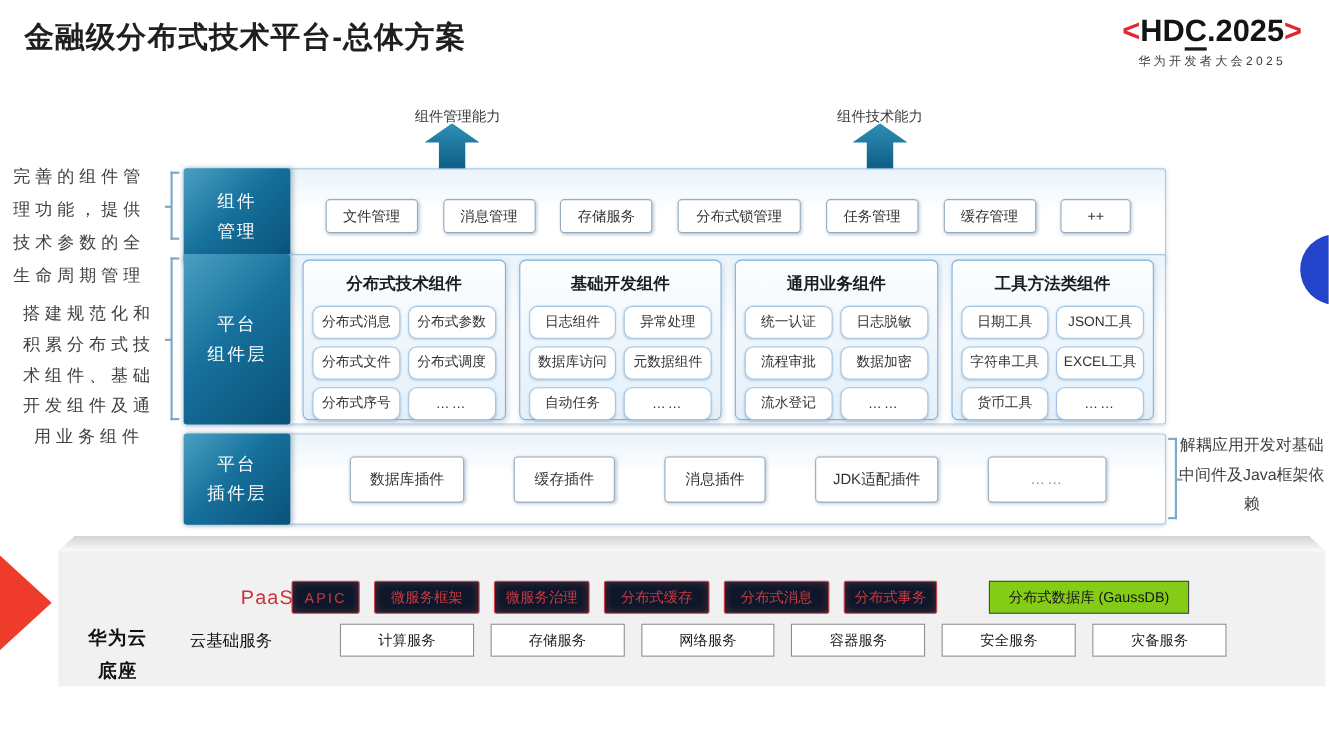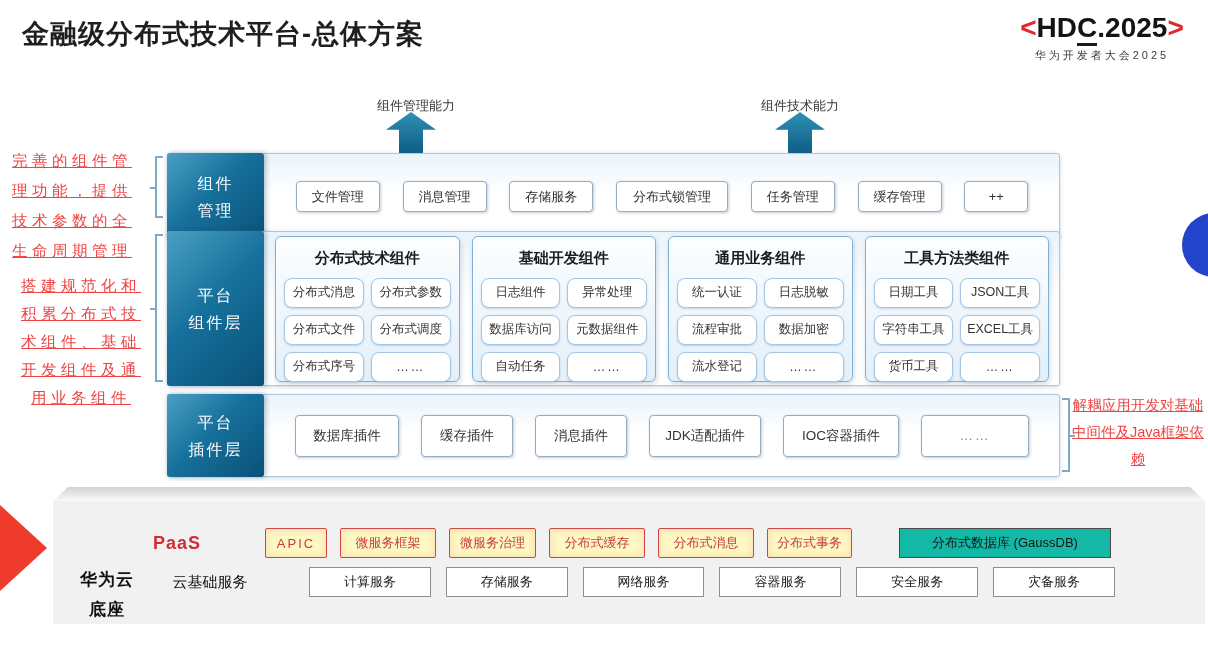--- a/index.html
+++ b/index.html
@@ -7,21 +7,21 @@
   .canvas { position:relative; width:1208px; height:663px; background:#ffffff; overflow:hidden; }
 
   .title { position:absolute; left:22px; top:16px; font-size:27px; font-weight:bold; color:#1f1f1f; letter-spacing:1px; }
 
   .logo { position:absolute; right:6px; top:12px; width:200px; text-align:center; }
   .logo-main { font-size:28px; font-weight:bold; color:#141414; white-space:nowrap; }
   .logo-main .lb { color:#e0282e; }
   .logo-main .lc { border-bottom:3px solid #1a1a1a; padding-bottom:0px; }
   .logo-sub { margin-top:4px; font-size:11px; letter-spacing:3px; color:#3c3c3c; white-space:nowrap; }
 
-  .note { position:absolute; color:#ef4444;text-decoration:underline; }
+  .note { position:absolute; color:#404040; }
   .note-lt { left:12px; top:146px; width:138px; font-size:15.5px; letter-spacing:4.5px; line-height:30px; }
   .note-lb { left:12px; top:272px; width:138px; font-size:15.5px; letter-spacing:4.5px; line-height:28px; text-align:center; }
   .note-r  { left:1070px; top:392px; width:136px; font-size:14.5px; line-height:27px; text-align:center; }
 
   .arrow-label { position:absolute; top:97px; font-size:13px; color:#383838; transform:translateX(-50%); white-space:nowrap; }
   .up-arrow { position:absolute; top:112px; width:50px; height:42px;
     background:linear-gradient(180deg,#2f90b5,#0d5c85);
     clip-path:polygon(50% 0,100% 42%,74% 42%,74% 100%,26% 100%,26% 42%,0 42%); }
 
   .row { position:absolute; left:167px; width:893px; border:1px solid #a9c8e2; border-radius:3px;
@@ -56,32 +56,32 @@
   .brk-l2 { left:155px; top:234px; height:148px; }
   .brk-r { left:1062px; top:398px; height:74px; border:2px solid #7fa9c9; border-left:none; }
   .brk-r::before { content:''; position:absolute; right:-7px; top:50%; width:6px; border-top:2px solid #7fa9c9; }
 
   .plat-top { position:absolute; left:53px; top:487px; width:1152px; height:14px;
     background:linear-gradient(180deg,#d2d2d2,#fafafa); clip-path:polygon(1.3% 0,98.7% 0,100% 100%,0 100%); }
   .plat-face { position:absolute; left:53px; top:501px; width:1152px; height:123px; background:#f1f1f2; }
 
   .fnd-name { position:absolute; left:16px; top:24px; width:76px; text-align:center;
     font-size:17px; font-weight:bold; color:#111; line-height:30px; letter-spacing:1px;margin-top:40px; }
-  .paas-label { position:absolute; left:100px; top:32px; width:114px; text-align:left;
-    font-size:18px; font-weight:bold; color:#cf2e35; letter-spacing:1px; }
+  .paas-label { position:absolute; left:100px; top:32px; width:114px; text-align:right;
+    font-size:18px; font-weight:normal; color:#cf2e35; letter-spacing:1px; }
   .cloud-label { position:absolute; left:100px; top:72px; width:114px; text-align:center; font-size:15px; color:#111; }
 
   .paas-row { position:absolute; left:212px; top:27px; display:flex; gap:13px; height:30px; align-items:center; }
   .cloud-row { position:absolute; left:212px; top:66px; width:850px; display:flex; gap:15px; height:30px;padding-left:44px; }
 
   .redbox { height:30px; display:flex; align-items:center; justify-content:center; font-size:13px;
-    background:#fef9c3; border:1px solid #cf4449; color:#c63c41; border-radius:2px;
+    background:#0f172a; border:1px solid #cf4449; color:#c63c41; border-radius:2px;
     box-shadow:inset 0 0 8px rgba(235,120,120,.25); }
   .blackbox { height:30px; display:flex; align-items:center; justify-content:center; font-size:13px;
-    background:#14b8a6; border:1px solid #4a4a4a; color:#151515; padding:0 32px; margin-left:34px; }
+    background:#84cc16; border:1px solid #4a4a4a; color:#151515; padding:0 17px; margin-left:34px; }
   .graybox { flex:1; height:30px; display:flex; align-items:center; justify-content:center; font-size:13px;
     background:#fff; border:1px solid #8f8f8f; color:#1c1c1c; }
 
   .wedge { position:absolute; left:0; top:505px; width:47px; height:86px; background:#ee3b2c;
     clip-path:polygon(0 0,100% 50%,0 100%); }
   .circle { position:absolute; left:1182px; top:213px; width:64px; height:64px; border-radius:50%; background:#2343cb; }
 </style>
 </head>
 <body>
 
@@ -186,21 +186,20 @@
   <div class="row row3">
     <div class="row-label">
       <span>平台</span>
       <span>插件层</span>
     </div>
     <div class="row-body">
       <div class="box-sm box-lg" style="width:104px">数据库插件</div>
       <div class="box-sm box-lg" style="width:92px">缓存插件</div>
       <div class="box-sm box-lg" style="width:92px">消息插件</div>
       <div class="box-sm box-lg" style="width:112px">JDK适配插件</div>
-      <div class="box-sm box-lg" style="width:116px">IOC容器插件</div>
       <div class="box-sm box-lg dots" style="width:108px">……</div>
     </div>
   </div>
 
   <div class="plat-top"></div>
   <div class="plat-face">
     <div class="fnd-name">
       <span style="display:block">华为云</span>
       <span style="display:block">底座</span>
     </div>

